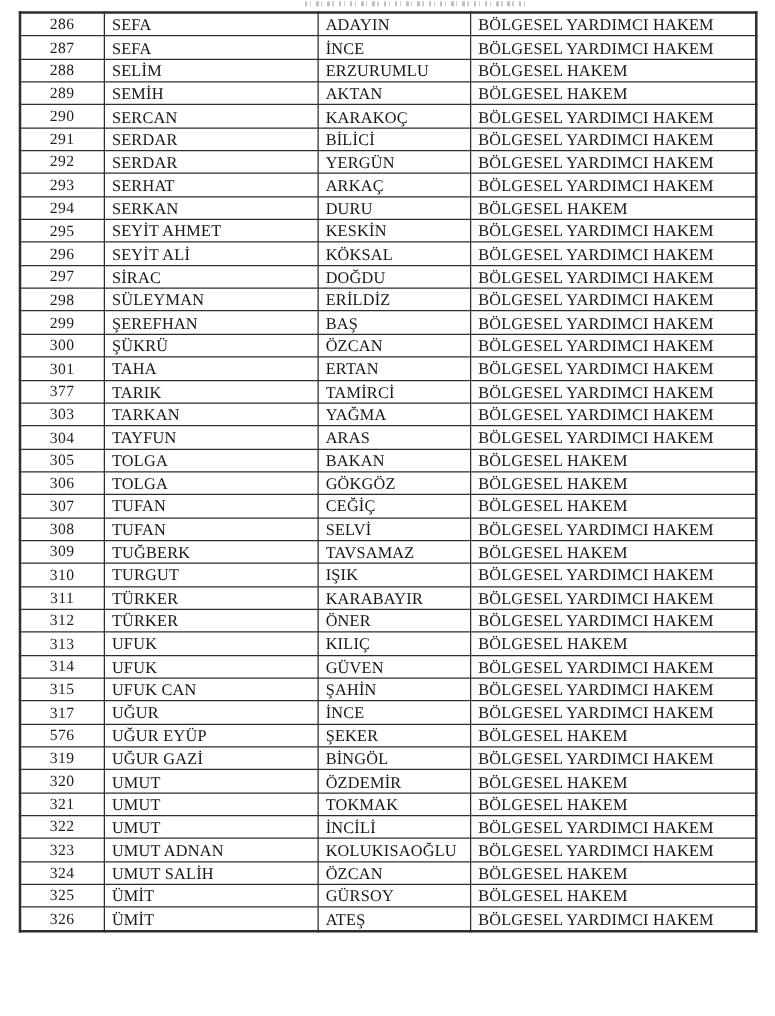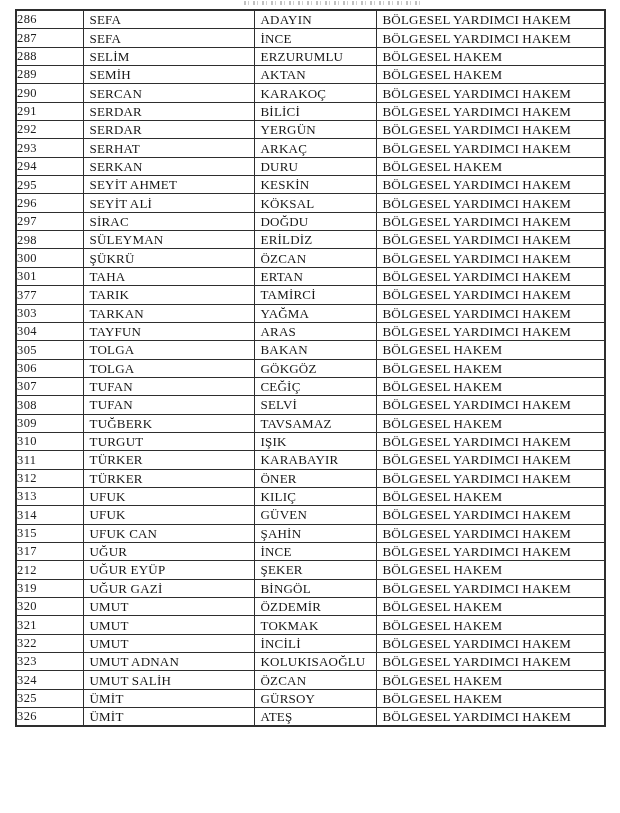--- a/index.html
+++ b/index.html
@@ -46,21 +46,21 @@
     font-size: 13px;
     line-height: 1;
     color: #161616;
     letter-spacing: 0.2px;
     white-space: nowrap;
     overflow: hidden;
     padding: 0 2px 0 6px;
     vertical-align: middle;
   }
   table.ref-table td.num {
-    text-align: left;
+    text-align: center;
     padding: 0;
     font-size: 12.5px;
     color: #1d1d1d;
     letter-spacing: 0.4px;
   }
 </style>
 </head>
 <body>
 
 <div class="page">
@@ -147,20 +147,26 @@
           <td>DOĞDU</td>
           <td>BÖLGESEL YARDIMCI HAKEM</td>
         </tr>
         <tr>
           <td class="num">298</td>
           <td>SÜLEYMAN</td>
           <td>ERİLDİZ</td>
           <td>BÖLGESEL YARDIMCI HAKEM</td>
         </tr>
         <tr>
+          <td class="num">299</td>
+          <td>ŞEREFHAN</td>
+          <td>BAŞ</td>
+          <td>BÖLGESEL YARDIMCI HAKEM</td>
+        </tr>
+        <tr>
           <td class="num">300</td>
           <td>ŞÜKRÜ</td>
           <td>ÖZCAN</td>
           <td>BÖLGESEL YARDIMCI HAKEM</td>
         </tr>
         <tr>
           <td class="num">301</td>
           <td>TAHA</td>
           <td>ERTAN</td>
           <td>BÖLGESEL YARDIMCI HAKEM</td>
@@ -249,21 +255,21 @@
           <td>ŞAHİN</td>
           <td>BÖLGESEL YARDIMCI HAKEM</td>
         </tr>
         <tr>
           <td class="num">317</td>
           <td>UĞUR</td>
           <td>İNCE</td>
           <td>BÖLGESEL YARDIMCI HAKEM</td>
         </tr>
         <tr>
-          <td class="num">212</td>
+          <td class="num">576</td>
           <td>UĞUR EYÜP</td>
           <td>ŞEKER</td>
           <td>BÖLGESEL HAKEM</td>
         </tr>
         <tr>
           <td class="num">319</td>
           <td>UĞUR GAZİ</td>
           <td>BİNGÖL</td>
           <td>BÖLGESEL YARDIMCI HAKEM</td>
         </tr>

